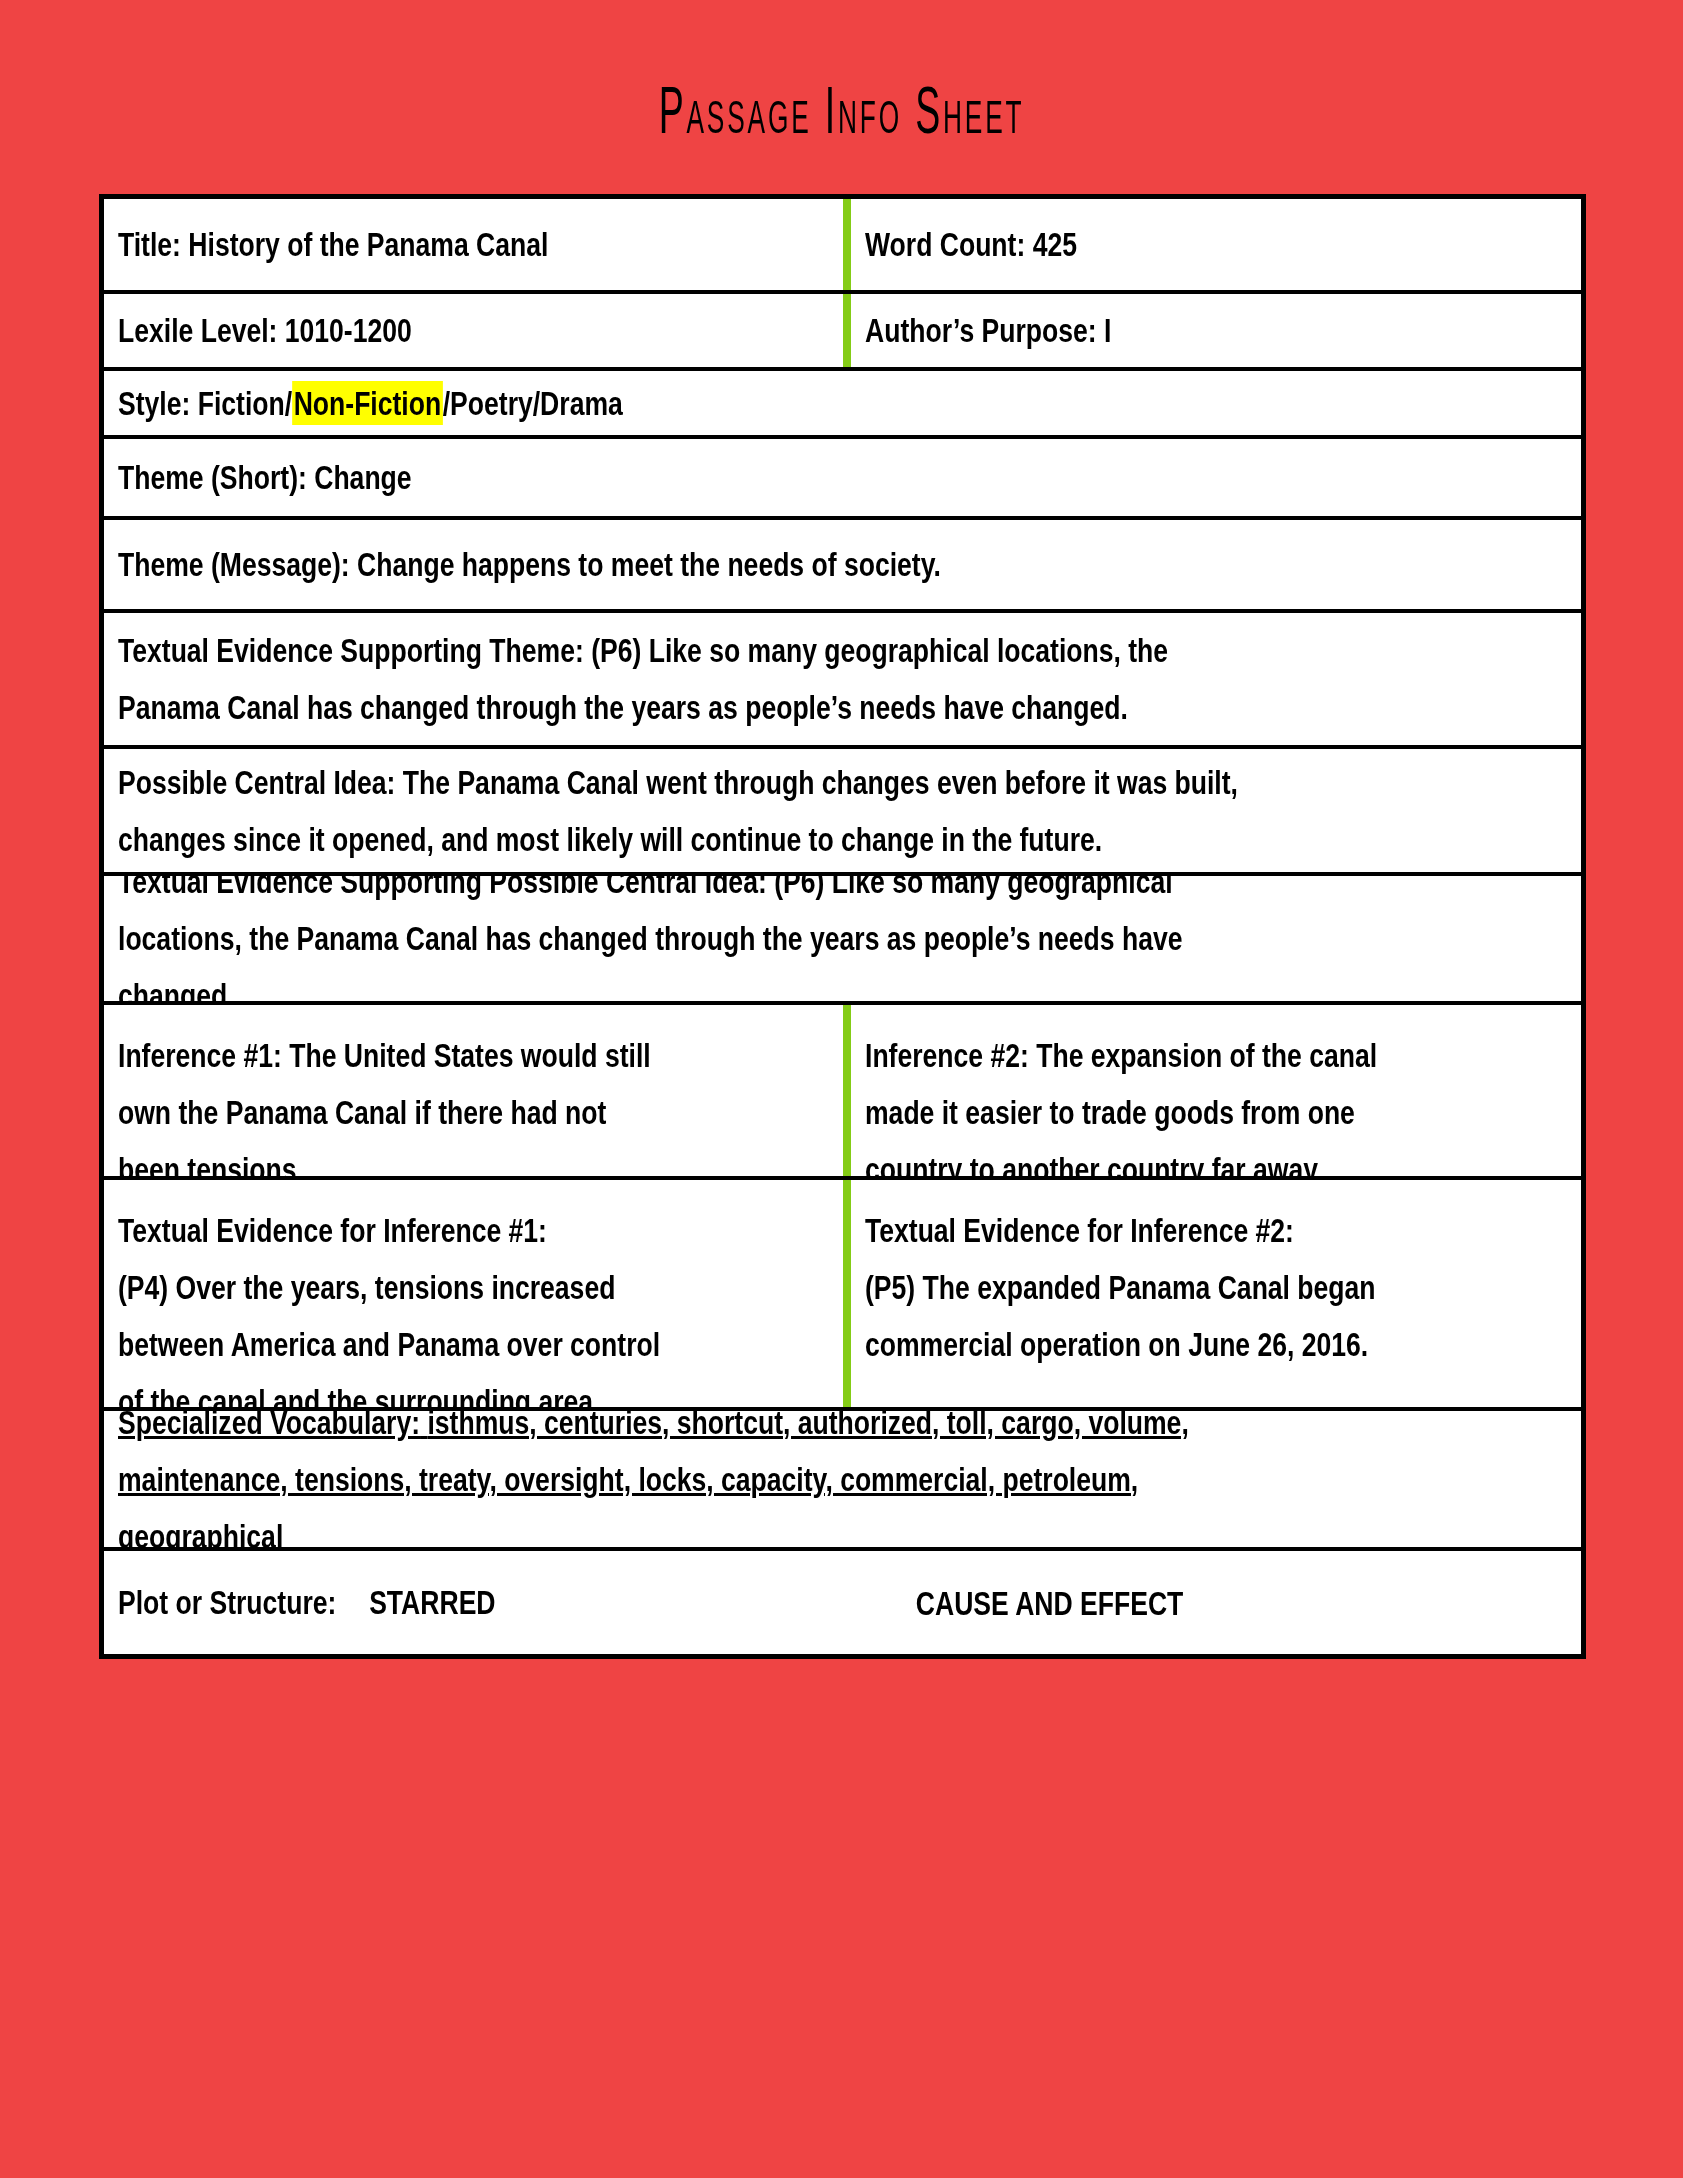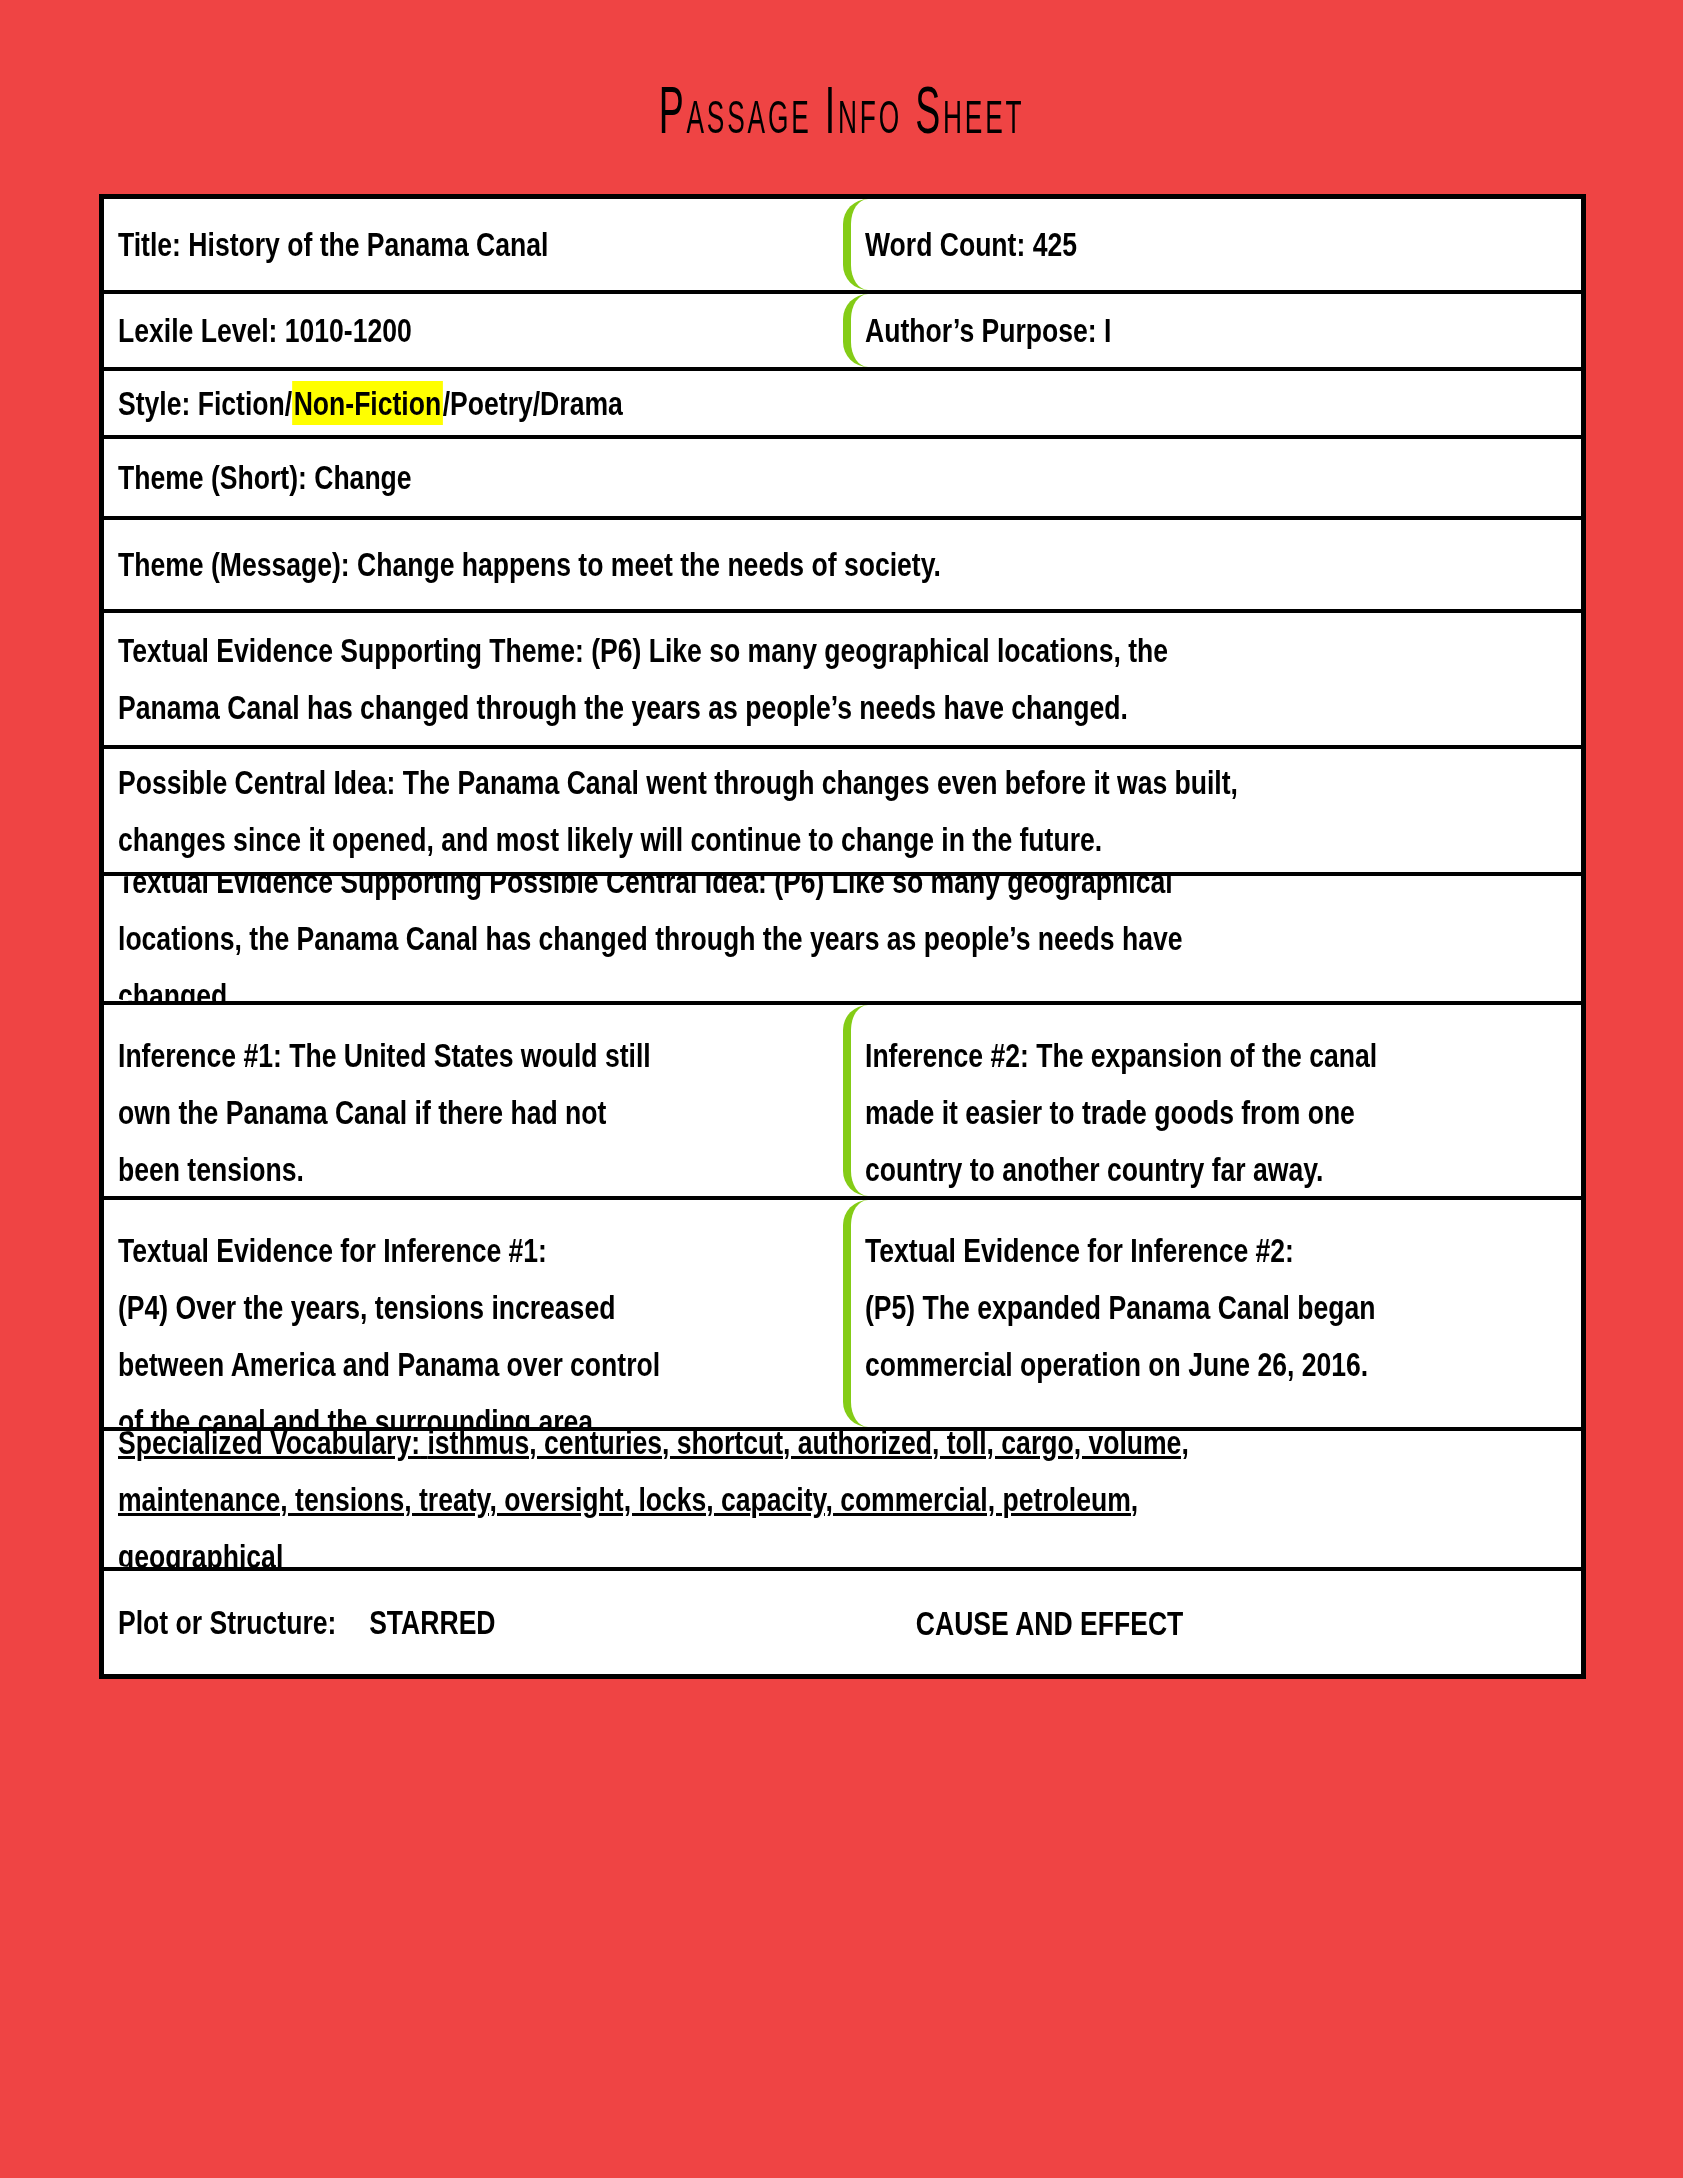--- a/index.html
+++ b/index.html
@@ -46,38 +46,37 @@
     box-sizing: border-box;
   }
   .row:last-child { border-bottom: none; }
   .cell {
     flex: 1 1 50%;
     display: flex;
     align-items: center;
     padding: 0 14px;
     box-sizing: border-box;
     overflow: hidden;
-    border-radius: 25px;
   }
   .cell + .cell { border-left: 8px solid #84cc16; }
   .row.single .cell { flex-basis: 100%; }
   .row.top .cell { align-items: flex-start; padding-top: 22px; }
   
   .txt {
     width: 128%;
     transform: scaleX(0.781);
     transform-origin: 0 50%;
     font-size: 34px;
     font-weight: 700;
     line-height: 57px;
   }
   .hl { background: var(--hl, #ffff00); padding: 3px 2px; }
   .h1 { height: 95px; }  .h2 { height: 77px; }  .h3 { height: 68px; }
   .h4 { height: 81px; }  .h5 { height: 93px; }  .h6 { height: 136px; }
-  .h7 { height: 127px; } .h8 { height: 129px; } .h9 { height: 195px; }
+  .h7 { height: 127px; } .h8 { height: 129px; } .h9 { height: 175px; }
   .h10 { height: 231px; } .h11 { height: 140px; text-decoration: underline; } .h12 { height: 103px; }
   .plot { position: relative; width: 128%; }
   .plot .v1 { margin-left: 42px; }
   .plot .v2 { position: absolute; left: 70.5%; top: 50%; transform: translateY(-50%); }
 </style>
 </head>
 <body>
 
 <div class="page">
 

